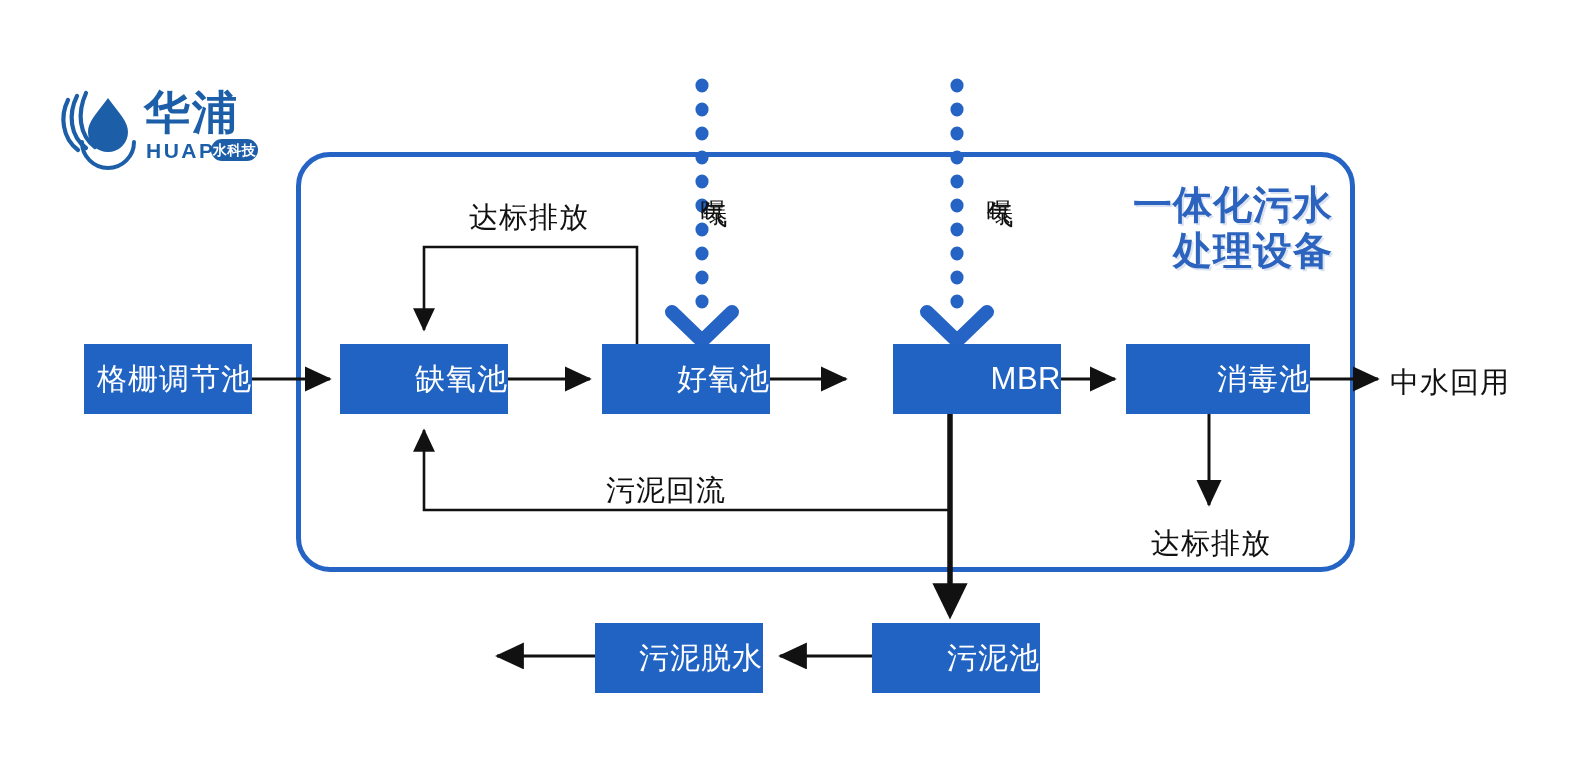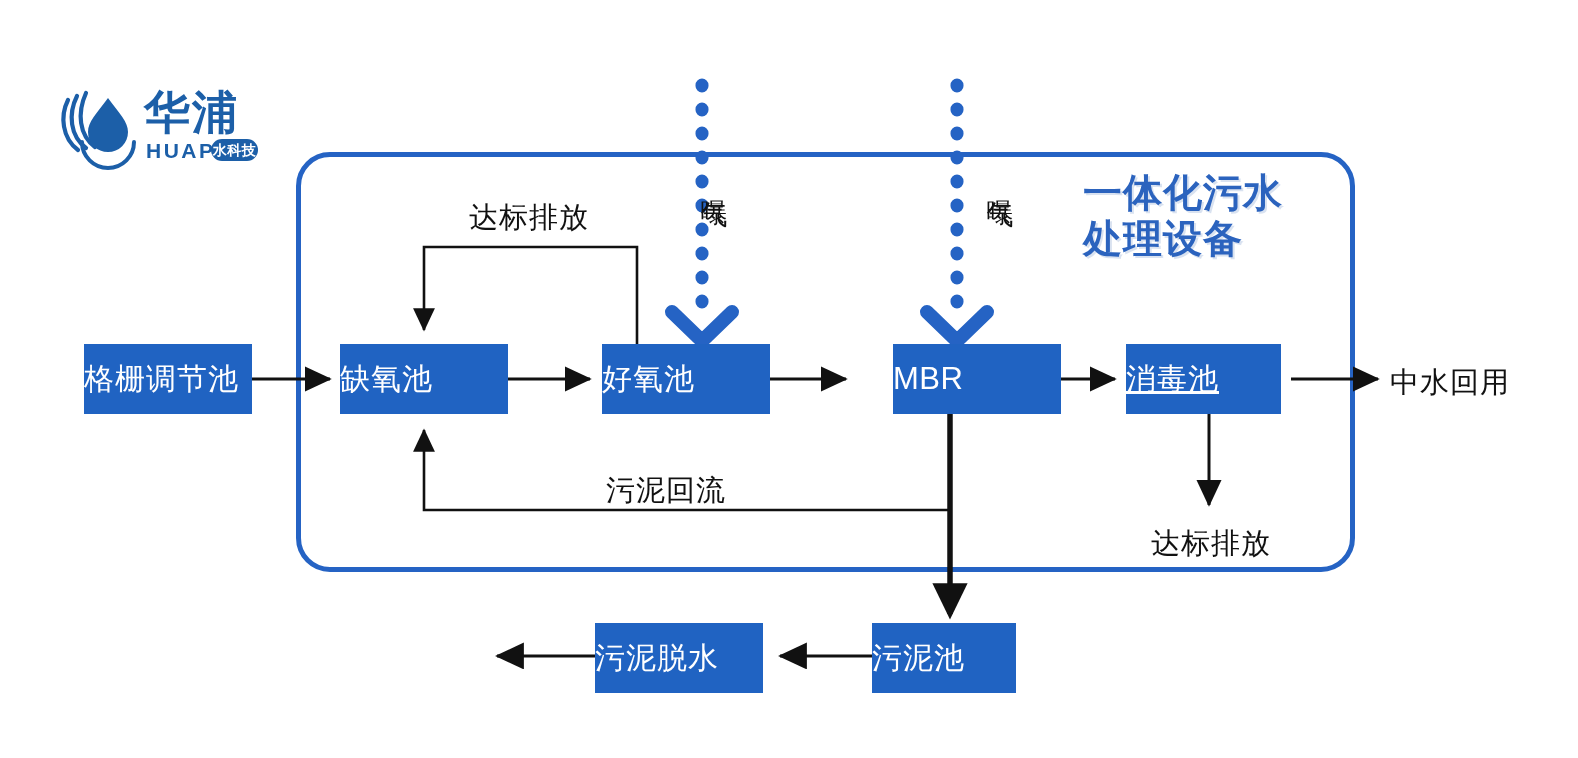--- a/index.html
+++ b/index.html
@@ -35,40 +35,40 @@
     width: 1059px;
     height: 420px;
     border: 5px solid #2563C4;
     border-radius: 34px;
     box-sizing: border-box;
     background: transparent;
   }
   .equip-title {
     position: absolute;
     left: 1083px;
-    top: 170px;
+    top: 182px;
     width: 250px;
-    text-align: left;
+    text-align: right;
     font-family: "Liberation Serif", "DejaVu Serif", serif;
     font-weight: bold;
     font-size: 39px;
     line-height: 1.17;
     color: #2B63BE;
     text-shadow: 2px 2px 0 rgba(120,150,200,0.28);
     letter-spacing: 1px;
   }
 
   
   .pbox {
     position: absolute;
     background: #2063C2;
     color: #ffffff;
     display: flex;
     align-items: center;
-    justify-content: flex-start;
+    justify-content: flex-end;
     font-size: 30px;
     letter-spacing: 1px;
     box-sizing: border-box;
     height: 70px;
   }
   .pbox.mbr { font-size: 31px; letter-spacing: 0.5px; margin-left: 35px; }
 
   
   .tlabel {
     position: absolute;
@@ -195,25 +195,25 @@
   </div>
 
   <div class="pbox" style="left:602px; top:344px; width:168px;">
     <span>好氧池</span>
   </div>
 
   <div class="pbox mbr" style="left:858px; top:344px; width:168px;">
     <span>MBR</span>
   </div>
 
-  <div class="pbox" style="left:1126px; top:344px; width:155px;text-decoration:underline;">
+  <div class="pbox" style="left:1126px; top:344px; width:184px;">
     <span>消毒池</span>
   </div>
 
-  <div class="pbox" style="left:872px; top:623px; width:144px;">
+  <div class="pbox" style="left:872px; top:623px; width:168px;">
     <span>污泥池</span>
   </div>
 
   <div class="pbox" style="left:595px; top:623px; width:168px;">
     <span>污泥脱水</span>
   </div>
 
   <div class="tlabel" style="left:469px; top:198px;">达标排放</div>
 
   <div class="tlabel" style="left:606px; top:471px;">污泥回流</div>

